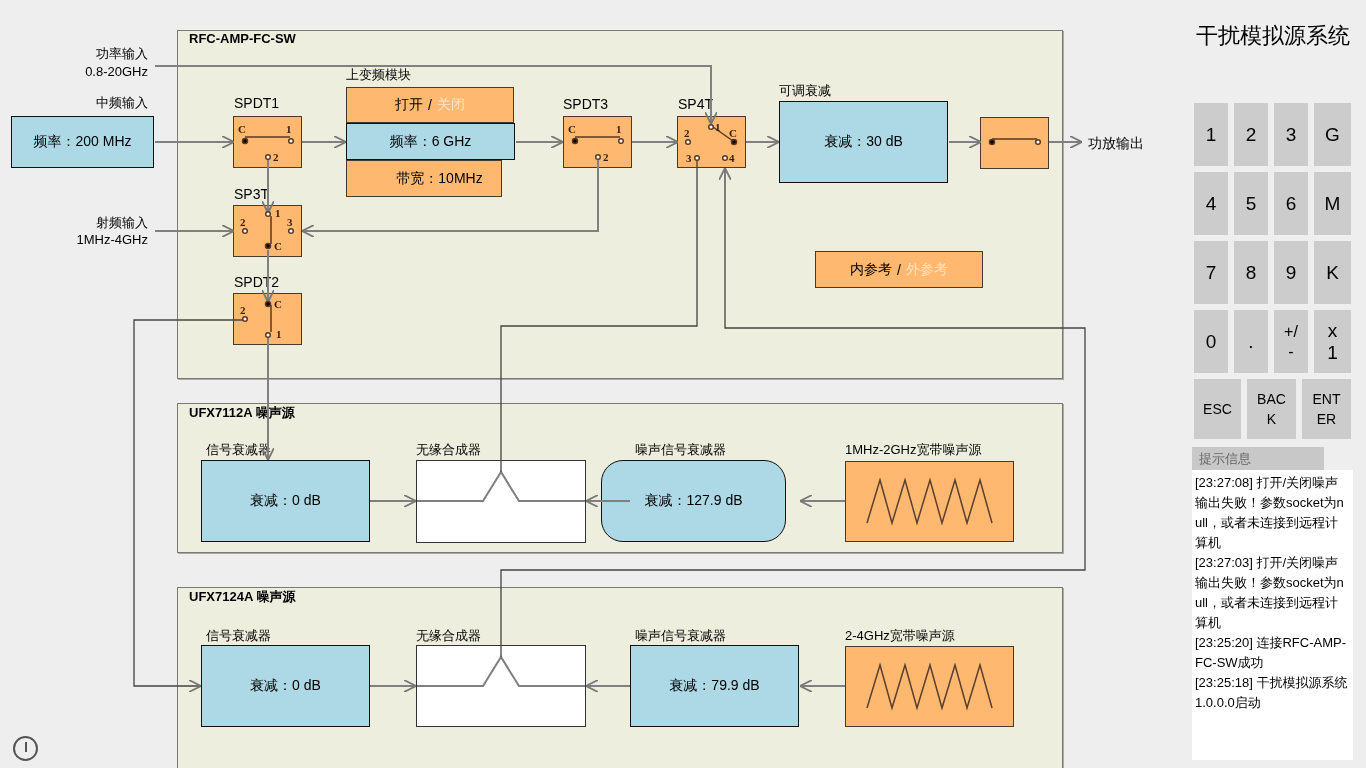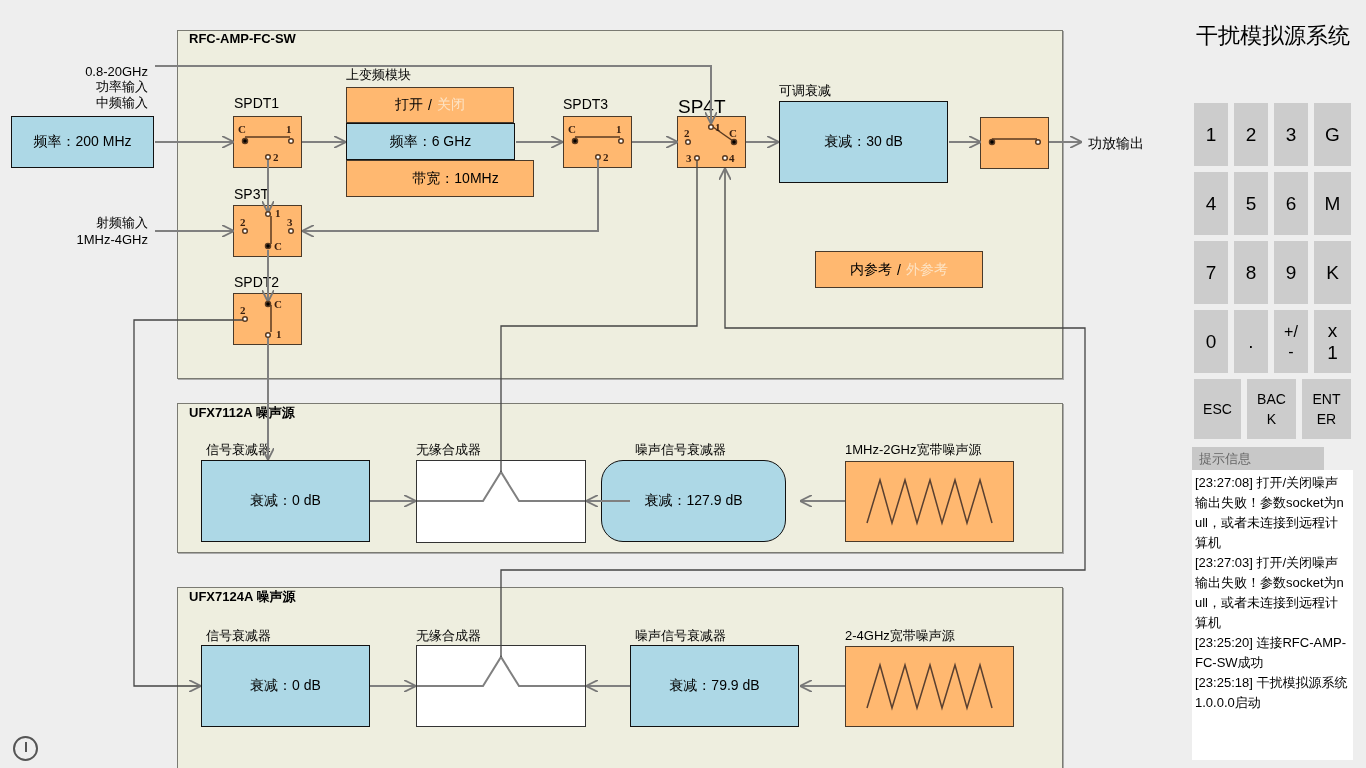--- a/index.html
+++ b/index.html
@@ -31,48 +31,48 @@
 <div class="panel" style="left:177px;top:30px;width:886px;height:349px;">
   <div class="panel-title">RFC-AMP-FC-SW</div>
 </div>
 <div class="panel" style="left:177px;top:403px;width:886px;height:150px;">
   <div class="panel-title">UFX7112A 噪声源</div>
 </div>
 <div class="panel" style="left:177px;top:587px;width:886px;height:189px;">
   <div class="panel-title">UFX7124A 噪声源</div>
 </div>
 
-<div class="lbl lbl-r" style="left:60px;top:45px;width:88px;margin-top:33px;">功率输入</div>
+<div class="lbl lbl-r" style="left:60px;top:45px;width:88px;">功率输入</div>
 <div class="lbl lbl-r" style="left:40px;top:64px;width:108px;">0.8-20GHz</div>
 <div class="lbl lbl-r" style="left:60px;top:94px;width:88px;">中频输入</div>
 <div class="box-blue" style="left:11px;top:116px;width:143px;height:52px;">频率：200 MHz</div>
 <div class="lbl lbl-r" style="left:60px;top:214px;width:88px;">射频输入</div>
 <div class="lbl lbl-r" style="left:40px;top:232px;width:108px;">1MHz-4GHz</div>
 
 <div class="lbl" style="left:234px;top:95px;font-size:14px;">SPDT1</div>
 <div class="lbl" style="left:234px;top:186px;font-size:14px;">SP3T</div>
 <div class="lbl" style="left:234px;top:274px;font-size:14px;">SPDT2</div>
 <div class="lbl" style="left:563px;top:96px;font-size:14px;">SPDT3</div>
-<div class="lbl" style="left:678px;top:96px;font-size:19px;">SP4T</div>
+<div class="lbl" style="left:678px;top:96px;font-size:14px;">SP4T</div>
 
 <div class="switch" style="left:233px;top:116px;width:69px;height:52px;"></div>
 <div class="switch" style="left:233px;top:205px;width:69px;height:52px;"></div>
 <div class="switch" style="left:233px;top:293px;width:69px;height:52px;"></div>
 <div class="switch" style="left:563px;top:116px;width:69px;height:52px;"></div>
 <div class="switch" style="left:677px;top:116px;width:69px;height:52px;"></div>
 <div class="switch" style="left:980px;top:117px;width:69px;height:52px;"></div>
 
 <div class="lbl" style="left:346px;top:66px;">上变频模块</div>
 <div class="box-orange" style="left:346px;top:87px;width:168px;height:36px;">
   <span>打开</span>
   <span class="sep">/</span>
   <span class="dim">关闭</span>
 </div>
 <div class="box-blue" style="left:346px;top:123px;width:169px;height:37px;">频率：6 GHz</div>
-<div class="box-orange" style="left:346px;top:160px;width:188px;height:37px;padding-left:31px;">带宽：10MHz</div>
+<div class="box-orange" style="left:346px;top:160px;width:156px;height:37px;padding-left:31px;">带宽：10MHz</div>
 
 <div class="lbl" style="left:779px;top:82px;">可调衰减</div>
 <div class="box-blue" style="left:779px;top:101px;width:169px;height:82px;">衰减：30 dB</div>
 
 <div class="box-orange" style="left:815px;top:251px;width:168px;height:37px;">
   <span>内参考</span>
   <span class="sep">/</span>
   <span class="dim">外参考</span>
 </div>
 

